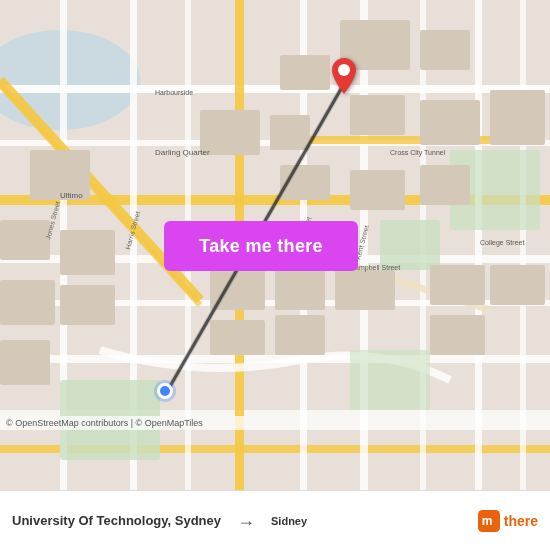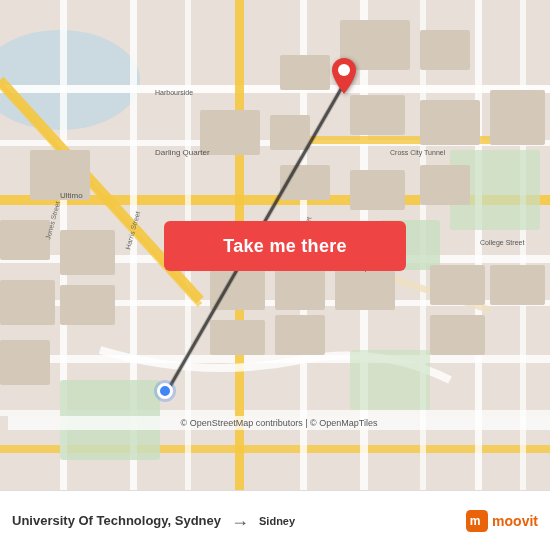--- a/index.html
+++ b/index.html
@@ -26,23 +26,23 @@
       height: 100%;
       position: absolute;
       top: 0;
       left: 0;
     }
 
     #take-me-there-btn {
       position: absolute;
       top: 221px;
       left: 164px;
-      width: 242px;
+      width: 194px;
       height: 50px;
-      background-color: #ef4444;
+      background-color: #d946ef;
       color: white;
       border: none;
       border-radius: 6px;
       font-size: 18px;
       font-weight: bold;
       cursor: pointer;
       z-index: 10;
       letter-spacing: 0.3px;
     }
 
@@ -76,21 +76,21 @@
       display: flex;
       align-items: center;
       justify-content: space-between;
       padding: 0 12px;
       border-top: 1px solid #ddd;
     }
 
     #route-info {
       display: flex;
       align-items: center;
-      gap: 10px;
+      gap: 16px;
       flex: 1;
     }
 
     #origin-label {
       font-size: 13px;
       font-weight: 600;
       color: #333;
     }
 
     #arrow-icon {
@@ -117,27 +117,27 @@
     }
 
     #moovit-icon {
       width: 22px;
       height: 22px;
     }
 
     #attribution {
       position: absolute;
       bottom: 60px;
-      left: 8px;
+      left: 0;
       right: 0;
       background: rgba(255,255,255,0.75);
       font-size: 9px;
       color: #555;
       padding: 2px 6px;
-      text-align: center;
+      text-align: left;
     }
 
     
   </style>
 </head>
 <body>
 
 <div id="map-container">
   <svg id="map-svg" viewBox="0 0 550 490" xmlns="http://www.w3.org/2000/svg">
 
@@ -239,15 +239,15 @@
   <div id="route-info">
     <span id="origin-label">University Of Technology, Sydney</span>
     <span id="arrow-icon">→</span>
     <span id="destination-label">Sidney</span>
   </div>
   <div id="moovit-logo">
     <svg id="moovit-icon" viewBox="0 0 40 40" xmlns="http://www.w3.org/2000/svg">
       <rect width="40" height="40" rx="8" fill="#e8630a"></rect>
       <text x="7" y="28" font-family="Arial" font-size="22" font-weight="bold" fill="white">m</text>
     </svg>
-    <span id="moovit-text">moovit</span>
+    <span id="moovit-text">there</span>
   </div>
 </div>
 
 </body></html>

